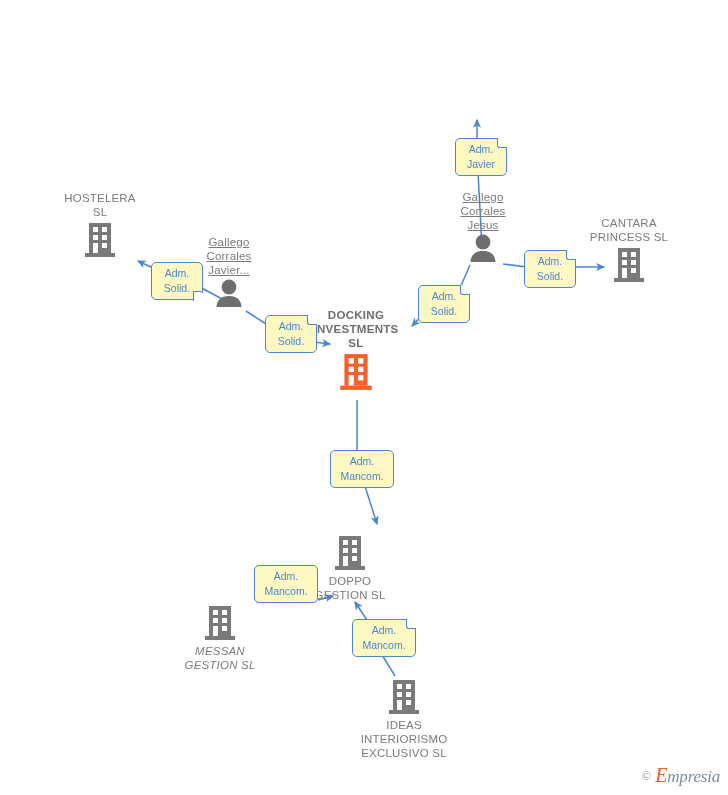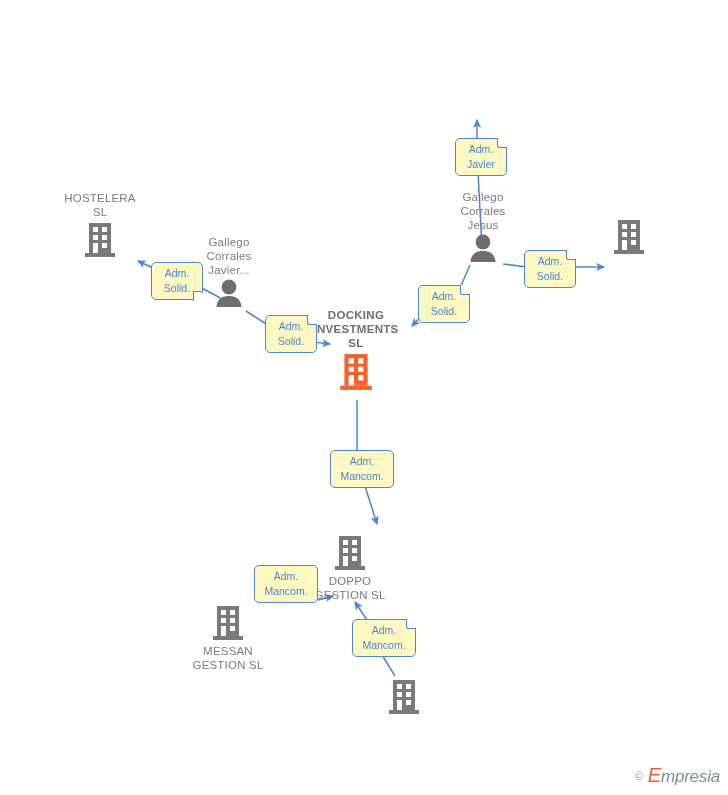--- a/index.html
+++ b/index.html
@@ -41,20 +41,21 @@
     letter-spacing: 0.2px;
     white-space: pre-line;
   }
   .node.company-main .node-label {
     font-weight: bold;
     color: #6e6e6e;
     letter-spacing: 0.3px;
   }
   .node.person .node-label {
     color: #7b7b7b;
+    text-decoration: underline;
   }
   .node-icon {
     display: block;
     margin: 2px auto 0 auto;
   }
   .node.label-below .node-icon { margin: 0 auto 2px auto; }
 
   
   .tag {
     position: absolute;
@@ -104,21 +105,21 @@
     display: flex;
     align-items: center;
     gap: 4px;
   }
   #watermark .copy {
     font-size: 13px;
     color: #8a9aa5;
     font-family: "Liberation Serif", serif;
   }
   #watermark .brand {
-    font-family: Liberation Sans, sans-serif;
+    font-family: Liberation Serif, serif;
     font-style: italic;
     font-size: 17px;
     color: #7d8f9b;
     letter-spacing: -0.2px;
   }
   #watermark .brand .e {
     color: #e8632a;
     font-size: 20px;
   }
 </style>
@@ -197,20 +198,22 @@
     <div class="node-label">Gallego
 Corrales
 Jesus</div>
     <svg class="node-icon" width="30" height="28" viewBox="0 0 30 28">
       <circle cx="15" cy="8" r="7.4" fill="#6E6E6E"></circle>
       <path d="M15,17 C23.5,17 27,21.5 27.6,28 L2.4,28 C3,21.5 6.5,17 15,17 Z" fill="#6E6E6E"></path>
     </svg>
   </div>
 
   <div class="node label-above" style="left:629px; top:216px;">
+    <div class="node-label">CANTARA
+PRINCESS  SL</div>
     <svg class="node-icon" width="30" height="38" viewBox="0 0 30 38">
       <rect x="4" y="2" width="22" height="30" fill="#7A7A7A"></rect>
       <rect x="8" y="6" width="5" height="5" fill="#ffffff"></rect>
       <rect x="17" y="6" width="5" height="5" fill="#ffffff"></rect>
       <rect x="8" y="14" width="5" height="5" fill="#ffffff"></rect>
       <rect x="17" y="14" width="5" height="5" fill="#ffffff"></rect>
       <rect x="8" y="22" width="5" height="10" fill="#ffffff"></rect>
       <rect x="17" y="22" width="5" height="5" fill="#ffffff"></rect>
       <rect x="0" y="32" width="30" height="4" fill="#7A7A7A"></rect>
     </svg>
@@ -240,21 +243,21 @@
       <rect x="8" y="14" width="5" height="5" fill="#ffffff"></rect>
       <rect x="17" y="14" width="5" height="5" fill="#ffffff"></rect>
       <rect x="8" y="22" width="5" height="10" fill="#ffffff"></rect>
       <rect x="17" y="22" width="5" height="5" fill="#ffffff"></rect>
       <rect x="0" y="32" width="30" height="4" fill="#7A7A7A"></rect>
     </svg>
     <div class="node-label">DOPPO
 GESTION  SL</div>
   </div>
 
-  <div class="node label-below" style="left:228px; top:604px;">
+  <div class="node label-below" style="left:220px; top:604px;font-style:italic;">
     <svg class="node-icon" width="30" height="38" viewBox="0 0 30 38">
       <rect x="4" y="2" width="22" height="30" fill="#7A7A7A"></rect>
       <rect x="8" y="6" width="5" height="5" fill="#ffffff"></rect>
       <rect x="17" y="6" width="5" height="5" fill="#ffffff"></rect>
       <rect x="8" y="14" width="5" height="5" fill="#ffffff"></rect>
       <rect x="17" y="14" width="5" height="5" fill="#ffffff"></rect>
       <rect x="8" y="22" width="5" height="10" fill="#ffffff"></rect>
       <rect x="17" y="22" width="5" height="5" fill="#ffffff"></rect>
       <rect x="0" y="32" width="30" height="4" fill="#7A7A7A"></rect>
     </svg>
@@ -266,20 +269,23 @@
     <svg class="node-icon" width="30" height="38" viewBox="0 0 30 38">
       <rect x="4" y="2" width="22" height="30" fill="#7A7A7A"></rect>
       <rect x="8" y="6" width="5" height="5" fill="#ffffff"></rect>
       <rect x="17" y="6" width="5" height="5" fill="#ffffff"></rect>
       <rect x="8" y="14" width="5" height="5" fill="#ffffff"></rect>
       <rect x="17" y="14" width="5" height="5" fill="#ffffff"></rect>
       <rect x="8" y="22" width="5" height="10" fill="#ffffff"></rect>
       <rect x="17" y="22" width="5" height="5" fill="#ffffff"></rect>
       <rect x="0" y="32" width="30" height="4" fill="#7A7A7A"></rect>
     </svg>
+    <div class="node-label">IDEAS
+INTERIORISMO
+EXCLUSIVO  SL</div>
   </div>
 
   <div class="tag fold-tr" style="left:455px; top:138px;">
     <span>Adm.</span>
     <span>Javier</span>
   </div>
 
   <div class="tag fold-br" style="left:151px; top:262px;">
     <span>Adm.</span>
     <span>Solid.</span>

